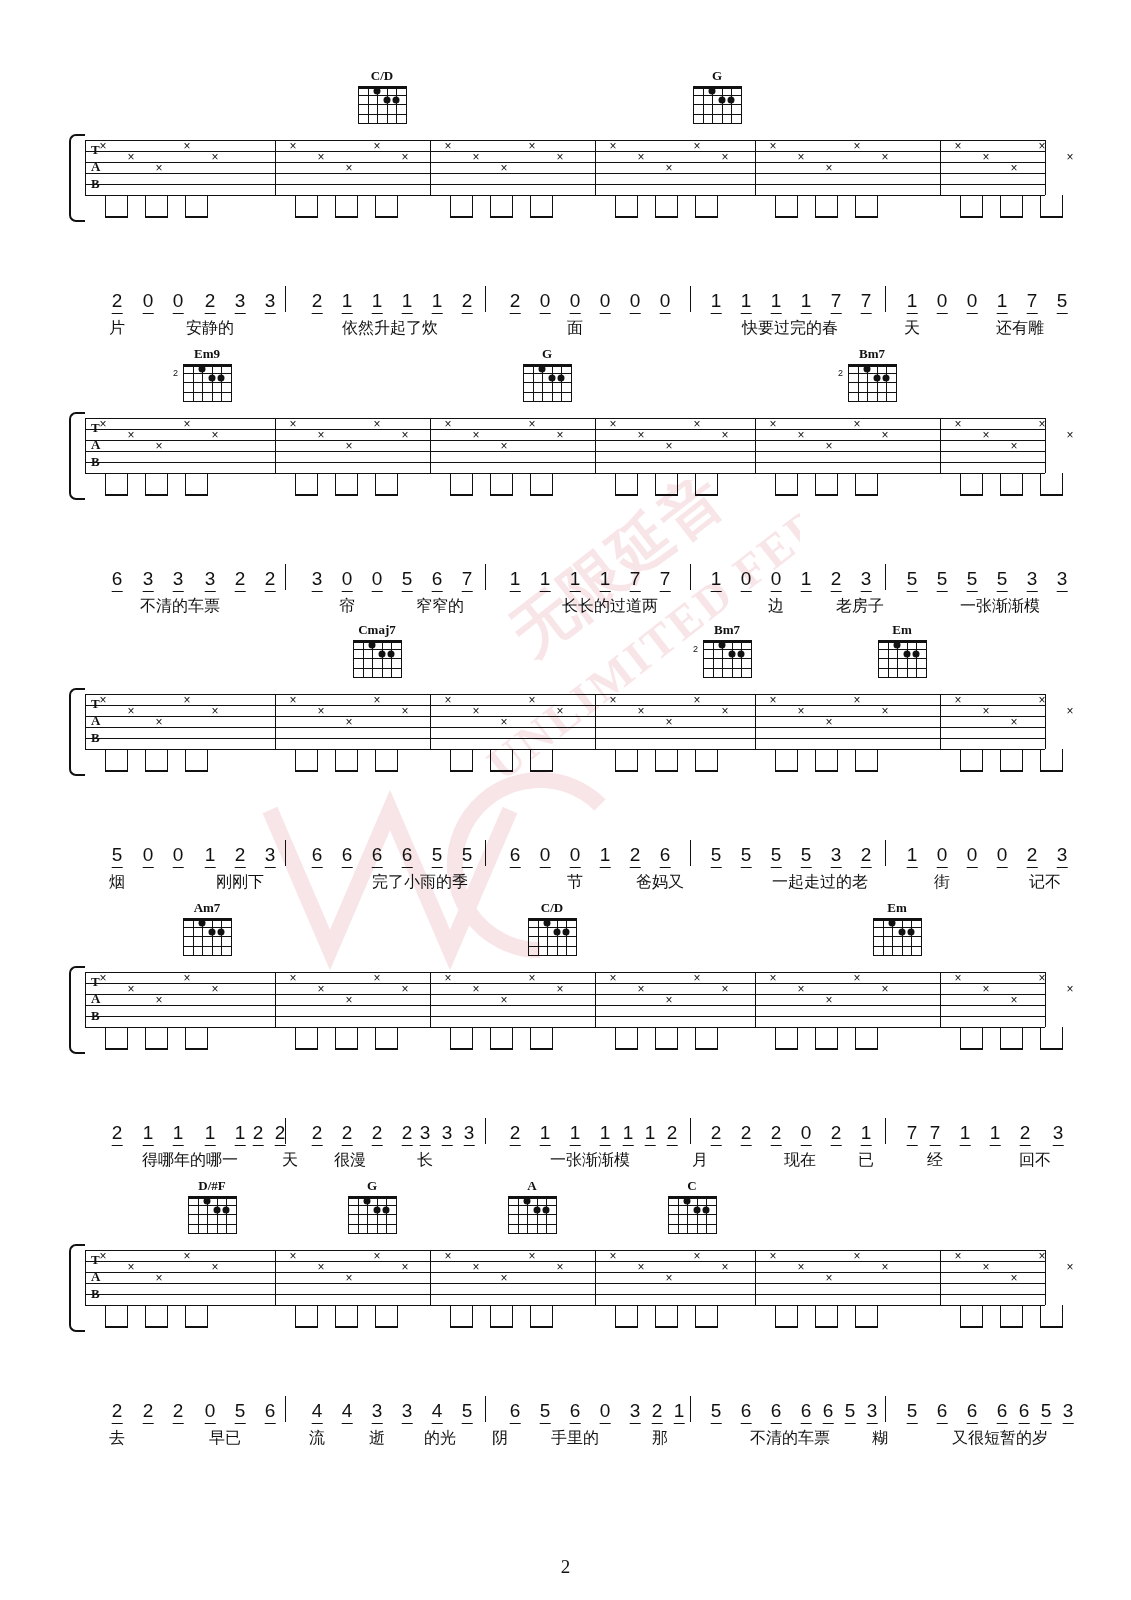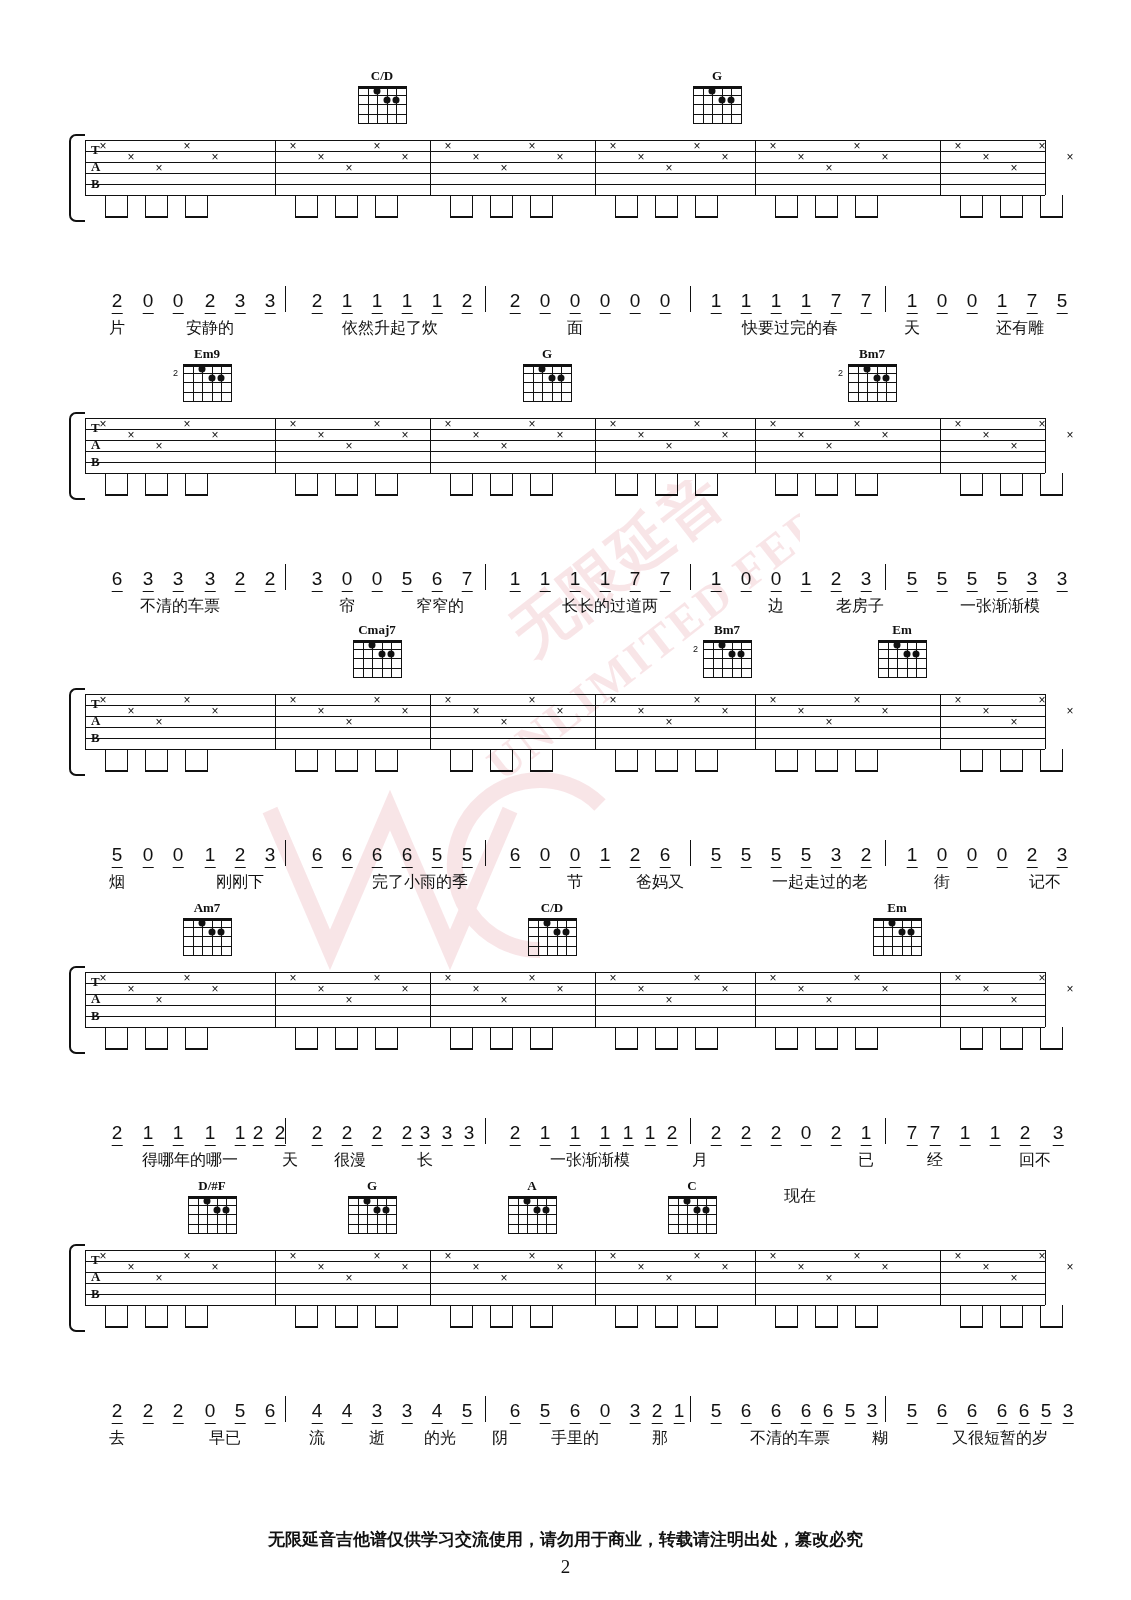--- a/index.html
+++ b/index.html
@@ -868,21 +868,21 @@
         <div class="barline" style="left: 605px; top: -4px; height: 26px;"></div>
         <div class="barline" style="left: 800px; top: -4px; height: 26px;"></div>
       </div>
       <div class="lyric" style="top: 1150px;">
         <div class="ly-cell" style="left: 105px;">得哪年的哪一</div>
         <div class="ly-cell" style="left: 205px;">天</div>
         <div class="ly-cell" style="left: 265px;">很漫</div>
         <div class="ly-cell" style="left: 340px;">长</div>
         <div class="ly-cell" style="left: 505px;">一张渐渐模</div>
         <div class="ly-cell" style="left: 615px;">月</div>
-        <div class="ly-cell" style="left: 715px; margin-top: 36px;">现在</div>
+        <div class="ly-cell" style="left: 715px;">现在</div>
         <div class="ly-cell" style="left: 781px;">已</div>
         <div class="ly-cell" style="left: 850px;">经</div>
         <div class="ly-cell" style="left: 950px;">回不</div>
       </div>
       <div class="chord" style="left: 185px; position: absolute; top: 1178px;">
         <div class="cname">D/#F</div>
         <div class="grid">
           <div class="nut"></div>
           <div class="gl" style="left: 0px; top: 0px; width: 1px; height: 38px;"></div>
           <div class="gl" style="left: 9.5px; top: 0px; width: 1px; height: 38px;"></div>
@@ -1108,15 +1108,14 @@
         <div class="ly-cell" style="left: 355px;">的光</div>
         <div class="ly-cell" style="left: 415px;">阴</div>
         <div class="ly-cell" style="left: 490px;">手里的</div>
         <div class="ly-cell" style="left: 575px;">那</div>
         <div class="ly-cell" style="left: 705px;">不清的车票</div>
         <div class="ly-cell" style="left: 795px;">糊</div>
         <div class="ly-cell" style="left: 915px;">又很短暂的岁</div>
       </div>
     </div>
 
-  <div class="footer" style="top:1528px;">无限延音吉他谱仅供学习交流使用，请勿用于商业，转载请注明出处，篡改必究</div>
   <div class="pageno" style="top:1556px;">2</div>
 </div>
 
 </body></html>

